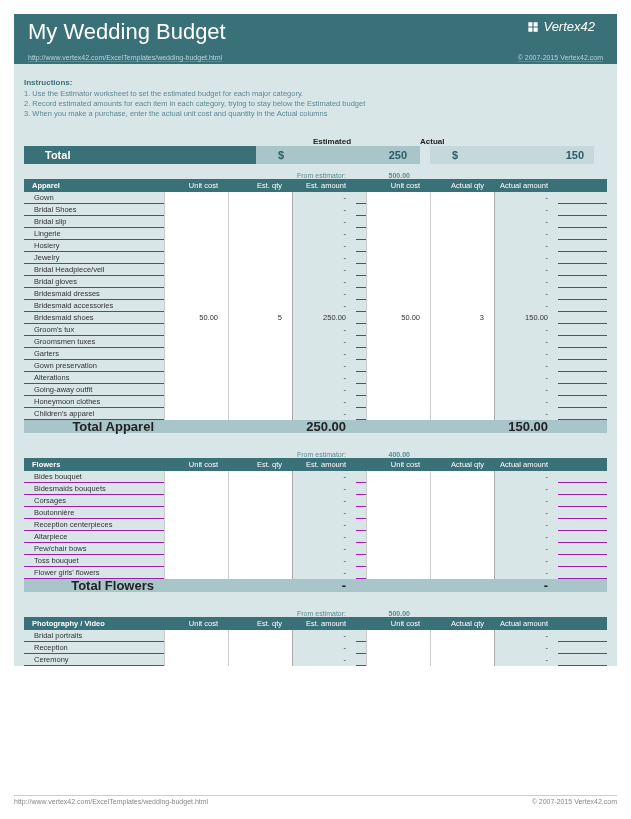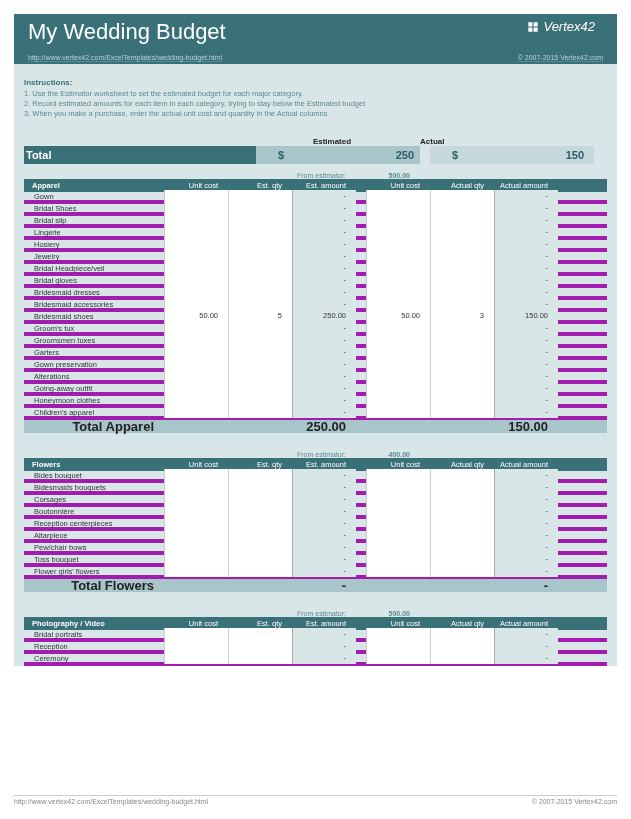--- a/index.html
+++ b/index.html
@@ -12,36 +12,36 @@
 .url-row .copy { text-decoration:none; color:#888; }
 .sheet { background:#d9e6e8; padding:8px 10px 0 10px; }
 .instr-h { color:#3a7078; font-size:8px; font-weight:bold; margin-bottom:2px; }
 .instr { color:#5a8a92; font-size:7.5px; margin-bottom:1px; }
 .spacer { height:18px; }
 .totals-head { display:flex; font-size:8px; font-weight:bold; color:#222; }
 .totals-head .lbl { width:220px; }
 .totals-head .est-h { width:176px; text-align:center; }
 .totals-head .act-h { width:176px; }
 .totals-bar { display:flex; height:18px; align-items:center; font-size:11px; font-weight:bold; color:#fff; }
-.totals-bar .tlabel { width:220px; background:#3a7078; padding-left:2px; height:18px; line-height:18px; }
+.totals-bar .tlabel { width:220px; background:#3a7078; padding-left:21px; height:18px; line-height:18px; }
 .totals-bar .tst { width:12px; background:#3a7078; height:18px; }
 .totals-bar .est-d { width:30px; background:#a8c5ca; color:#2d5e66; height:18px; line-height:18px; text-align:right; padding-right:2px; }
-.totals-bar .est-v { width:134px; background:#a8c5ca; color:#2d5e66; height:18px; line-height:18px; text-align:right; padding-right:6px; }
+.totals-bar .est-v { width:134px; background:#a8c5ca; color:#2d5e66; height:18px; line-height:18px; text-align:right; padding-right:13px; }
 .totals-bar .act-d { width:30px; background:#c5d9dc; color:#2d5e66; height:18px; line-height:18px; text-align:right; padding-right:2px; }
 .totals-bar .act-v { width:134px; background:#c5d9dc; color:#2d5e66; height:18px; line-height:18px; text-align:right; padding-right:10px; }
 .totals-bar .gap { width:10px; background:#d9e6e8; height:18px; }
 .est-note { font-size:7px; color:#5a8a92; display:flex; margin-top:8px; }
 .est-note .pad { width:232px; }
 .est-note .lbl { width:100px; text-align:right; padding-right:10px; }
 .est-note .val { width:64px; text-align:right; padding-right:10px; font-weight:bold; }
 .cat-head { display:flex; background:#3a7078; color:#fff; font-size:7.5px; height:13px; align-items:center; }
 .cat-head .name { width:140px; font-weight:bold; padding-left:8px; }
 .cat-head .col { width:64px; text-align:right; padding-right:10px; }
 .cat-head .gap { width:10px; }
-.row { display:flex; height:12px; border-bottom:4px solid #a21caf; font-size:7.5px; align-items:center; color:#333; }
+.row { display:flex; height:12px; border-bottom:1px solid #a21caf; font-size:7.5px; align-items:center; color:#333; }
 .row .name { width:140px; padding-left:10px; }
 .row .col { width:64px; text-align:right; padding-right:10px; background:#fff; height:12px; line-height:12px; border-left:1px solid #ccc; }
 .row .col.est-amt { background:#d9e6e8; border-left:1px solid #aaa; }
 .row .col.act-amt { background:#d9e6e8; border-left:1px solid #aaa; }
 .row .gap { width:10px; }
 .sub-row { display:flex; height:13px; background:#a8c5ca; font-size:13px; font-weight:bold; align-items:center; color:#222; }
 .sub-row .name { width:140px; text-align:right; padding-right:10px; }
 .sub-row .col { width:64px; text-align:right; padding-right:10px; }
 .sub-row .gap { width:10px; }
 .cat-gap { height:10px; }

